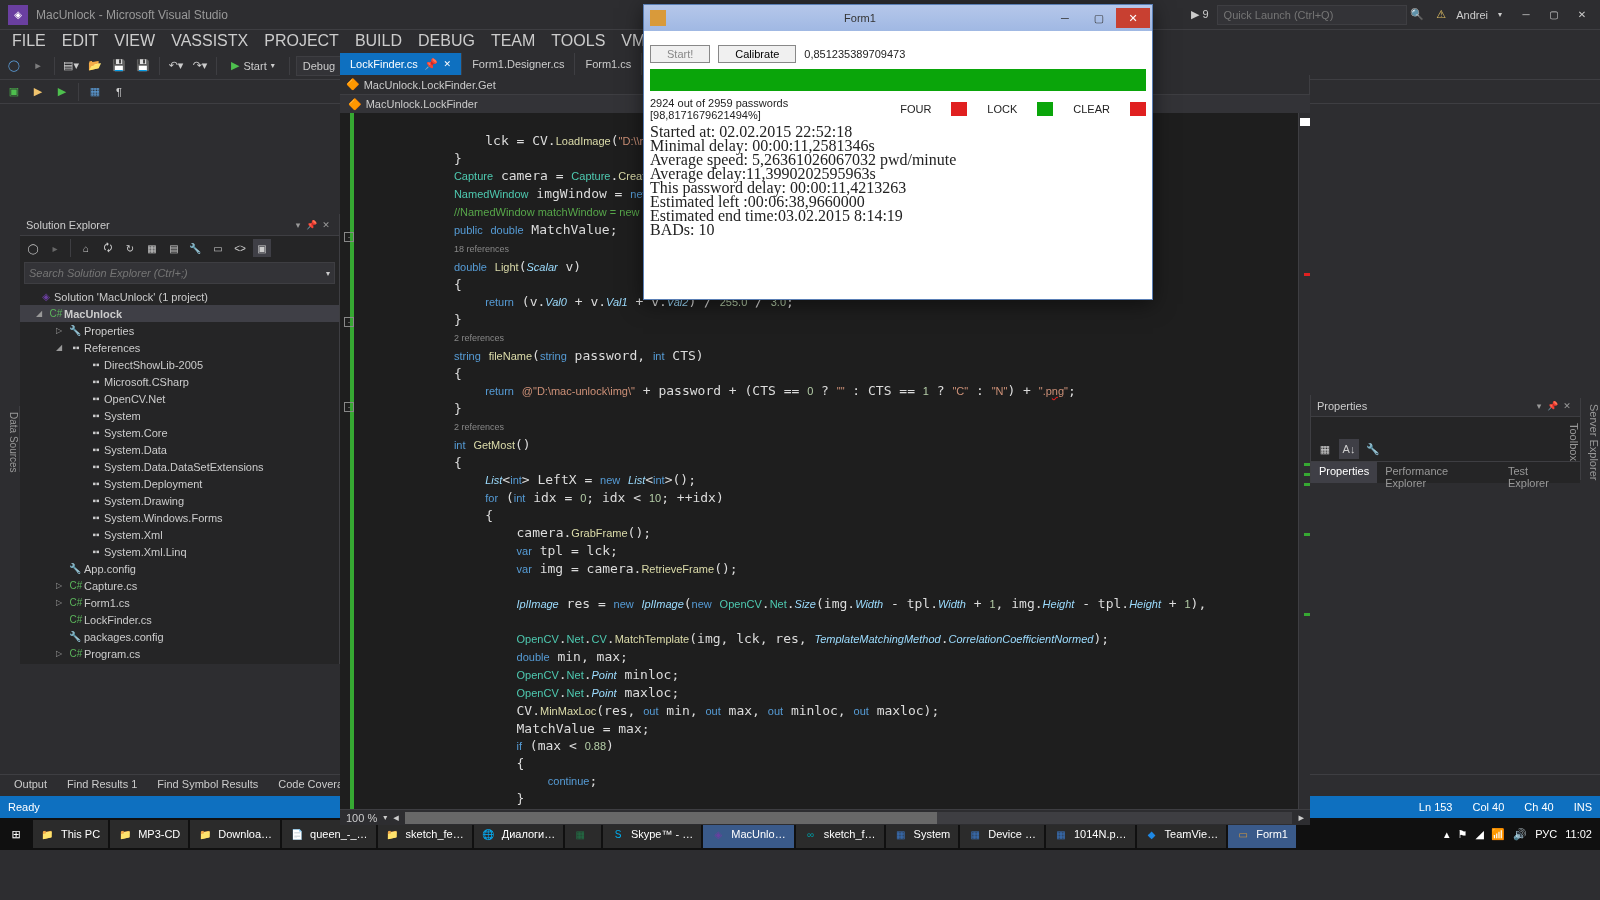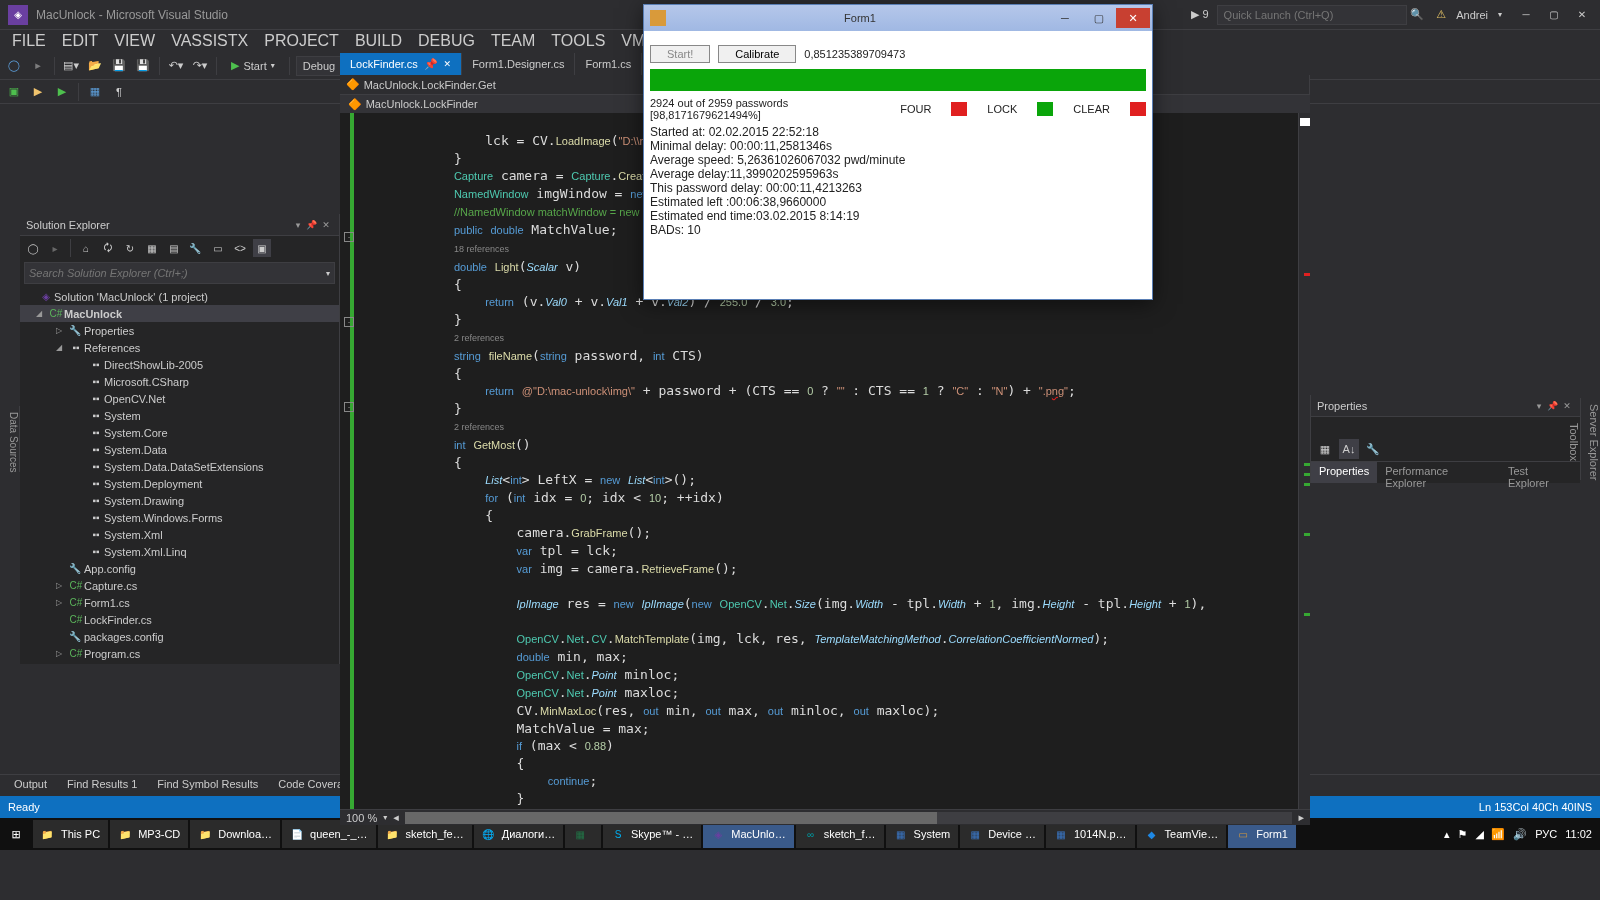--- a/index.html
+++ b/index.html
@@ -68,21 +68,21 @@
 .mm-mark { position:absolute; right:0; width:6px; height:3px;}
 .properties { width:270px; background:#252526; border-left:1px solid #3e3e42; display:flex; flex-direction:column;}
 .prop-tools { height:24px; display:flex; align-items:center; gap:4px; padding:0 4px;}
 .prop-tabs { display:flex; height:22px; border-top:1px solid #3e3e42;}
 .prop-tab { padding:3px 8px; font-size:11px; color:#999;}
 .prop-tab.active { color:#fff; background:#3f3f46;}
 .bottom-tabs { height:22px; display:flex; background:#2d2d30; border-top:1px solid #3e3e42; padding:0 4px;}
 .bottom-tab { padding:3px 10px; color:#ccc; font-size:11px;}
 .statusbar { height:22px; background:#0e70c0; display:flex; align-items:center; color:#fff; padding:0 8px; font-size:11px;}
 .statusbar .sl { margin-right:auto;}
-.statusbar .sr { margin-left:0;}
+.statusbar .sr { margin-left:20px;}
 .taskbar { height:32px; background:#101010; display:flex; align-items:center;}
 .task-start { width:32px; height:32px; display:flex; align-items:center; justify-content:center; color:#fff;}
 .task-item { height:28px; padding:0 8px; margin:0 1px; background:#2b2b2b; display:flex; align-items:center; gap:6px; color:#fff; font-size:11px; max-width:98px; overflow:hidden; white-space:nowrap;}
 .task-item.active { background:#3a5a8a;}
 .task-item .tico { width:14px; height:14px; font-size:10px; display:flex; align-items:center; justify-content:center;}
 .tray { margin-left:auto; display:flex; align-items:center; gap:8px; padding:0 8px; color:#fff; font-size:11px;}
 
 .form1 { position:absolute; left:643px; top:4px; width:510px; height:296px; background:#fff; border:1px solid #5a7fb5; box-shadow:0 4px 20px rgba(0,0,0,0.5);}
 .form1-title { height:26px; background:linear-gradient(#b5c7ea,#a0b8e3); display:flex; align-items:center; padding:0 2px 0 6px; font-size:12px; color:#333;}
 .form1-title .tico { width:16px; height:16px; background:#d99a3a; margin-right:6px;}
@@ -92,21 +92,21 @@
 .form1-btn.close { background:#c84031; color:#fff;}
 .form1-body { padding:6px;}
 .form1-row1 { display:flex; gap:8px; align-items:center; margin-bottom:6px;margin-top:8px;}
 .fbtn { border:1px solid #888; background:#f0f0f0; padding:2px 16px; font-size:11px;}
 .fbtn:disabled { color:#888;}
 .progress { height:22px; background:#0aa50a; margin-bottom:6px;}
 .form1-row2 { display:flex; align-items:center; gap:6px; font-size:11px; color:#222; margin-bottom:4px;}
 .form1-row2 .txt { flex:1;}
 .legend { display:flex; align-items:center; gap:20px; font-size:11px;}
 .swatch { width:16px; height:14px;}
-.form1-log { font-size:12px; color:#222; line-height:14px; white-space:pre;}
+.form1-log { font-size:16px; color:#222; line-height:14px; white-space:pre;font-family:Liberation Serif, serif;}
 </style>
 </head>
 <body>
 
 <div class="titlebar">
   <div class="vs-logo">◈</div>
   <div class="title">MacUnlock - Microsoft Visual Studio</div>
   <span style="color:#ccc;margin-right:8px;">▶ 9</span>
   <input class="quick-launch" placeholder="Quick Launch (Ctrl+Q)" style="">
   <span style="margin-right:12px;color:#999;">🔍</span>

